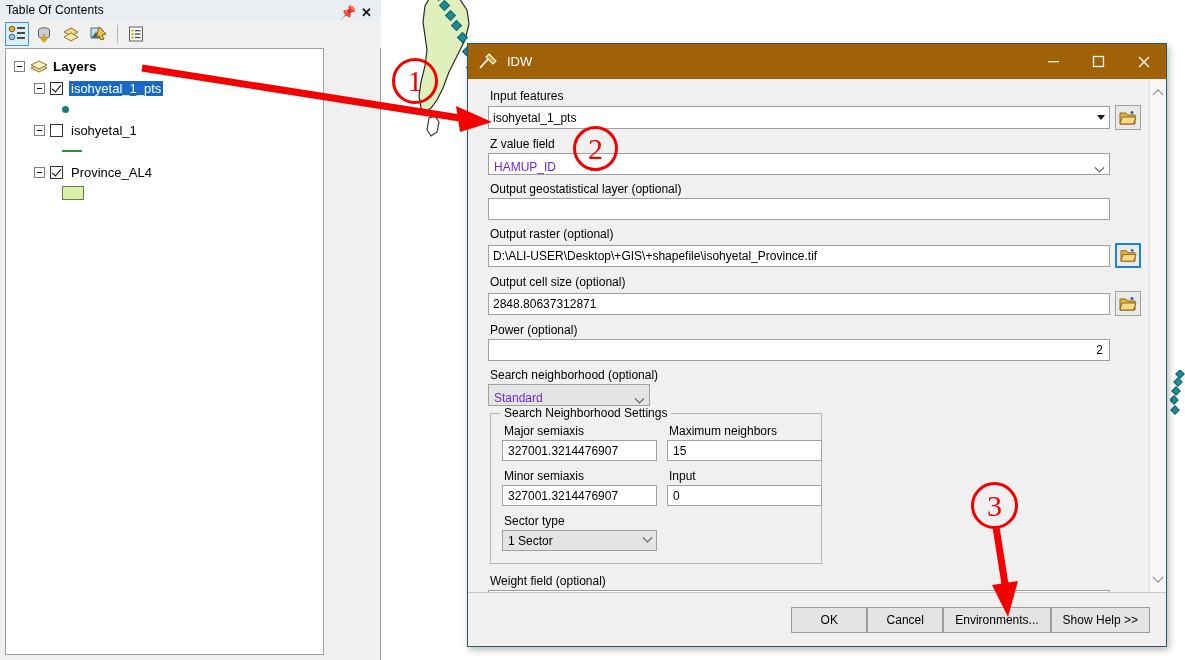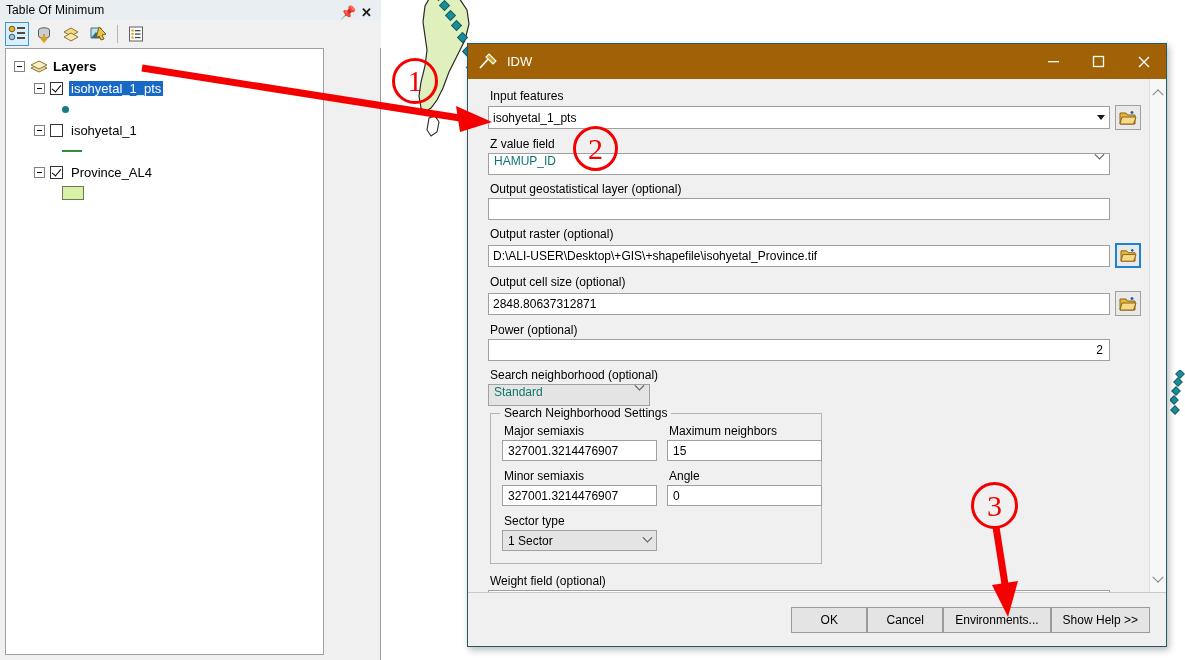--- a/index.html
+++ b/index.html
@@ -121,21 +121,21 @@
     margin-right: 1px; display: flex; align-items: center; justify-content: center;
     cursor: pointer; flex: 0 0 auto;
   }
   .tri-down { width: 0; height: 0; border-left: 4px solid transparent; border-right: 4px solid transparent; border-top: 5px solid #1a1a1a; }
   .chev {
     width: 7px; height: 7px; border: solid #4a4a4a; border-width: 0 1.4px 1.4px 0;
     transform: rotate(45deg) translate(-2px,-2px);
   }
   .select-box {
     height: 22px; background: #ffffff; border: 1px solid #a0a0a0;
-    font-size: 12px; color: #0f766e; display: flex; align-items: flex-start;
+    font-size: 12px; color: #6d28d9; display: flex; align-items: flex-end;
     padding: 0 6px 0 5px; cursor: pointer;
   }
   .select-box .chev { margin-left: auto; }
   .select-gray { background: #e4e4e4; }
   .folder-btn {
     width: 26px; height: 25px; background: #e9e9e9; border: 1px solid #a0a0a0;
     margin-left: 5px; display: flex; align-items: center; justify-content: center;
     cursor: pointer; flex: 0 0 auto;
   }
   .folder-btn.focused { border: 2px solid #1e82d4; }
@@ -226,21 +226,21 @@
         <rect x="5" y="9" width="6" height="6" transform="rotate(45 8 12)"></rect>
         <rect x="3" y="18" width="6" height="6" transform="rotate(45 6 21)"></rect>
         <rect x="1" y="27" width="6" height="6" transform="rotate(45 4 30)"></rect>
         <rect x="2" y="37" width="6" height="6" transform="rotate(45 5 40)"></rect>
       </g>
     </svg>
   </div>
 
   <div id="toc-panel">
     <div id="toc-header">
-      <span id="toc-title">Table Of Minimum</span>
+      <span id="toc-title">Table Of Contents</span>
       <div id="toc-header-buttons">
         <div class="hdr-btn">
           <span class="pin-glyph">📌</span>
         </div>
         <div class="hdr-btn">
           <span class="close-glyph">✕</span>
         </div>
       </div>
     </div>
 
@@ -435,21 +435,21 @@
             </div>
             <div class="grp-cell">
               <div class="field-label">Maximum neighbors</div>
               <div class="grp-input">15</div>
             </div>
             <div class="grp-cell">
               <div class="field-label">Minor semiaxis</div>
               <div class="grp-input">327001.3214476907</div>
             </div>
             <div class="grp-cell" style="margin-bottom:0">
-              <div class="field-label">Angle</div>
+              <div class="field-label">Input</div>
               <div class="grp-input">0</div>
             </div>
             <div class="grp-cell" style="margin-bottom:0">
               <div class="field-label">Sector type</div>
               <div class="grp-select">
                 <span>1 Sector</span>
                 <span class="chev"></span>
               </div>
             </div>
           </div>

